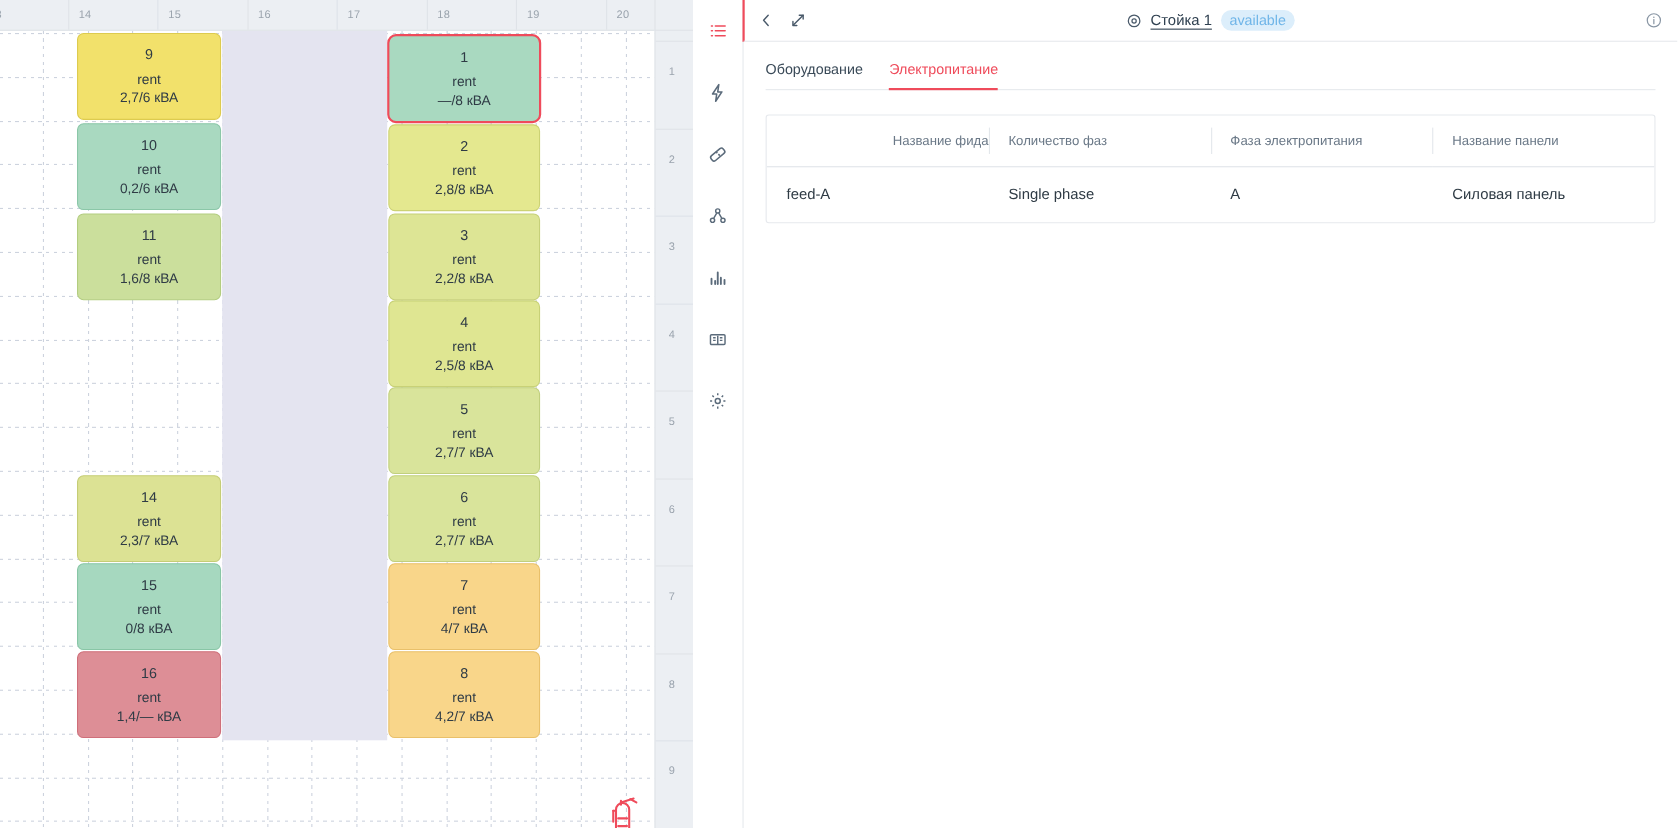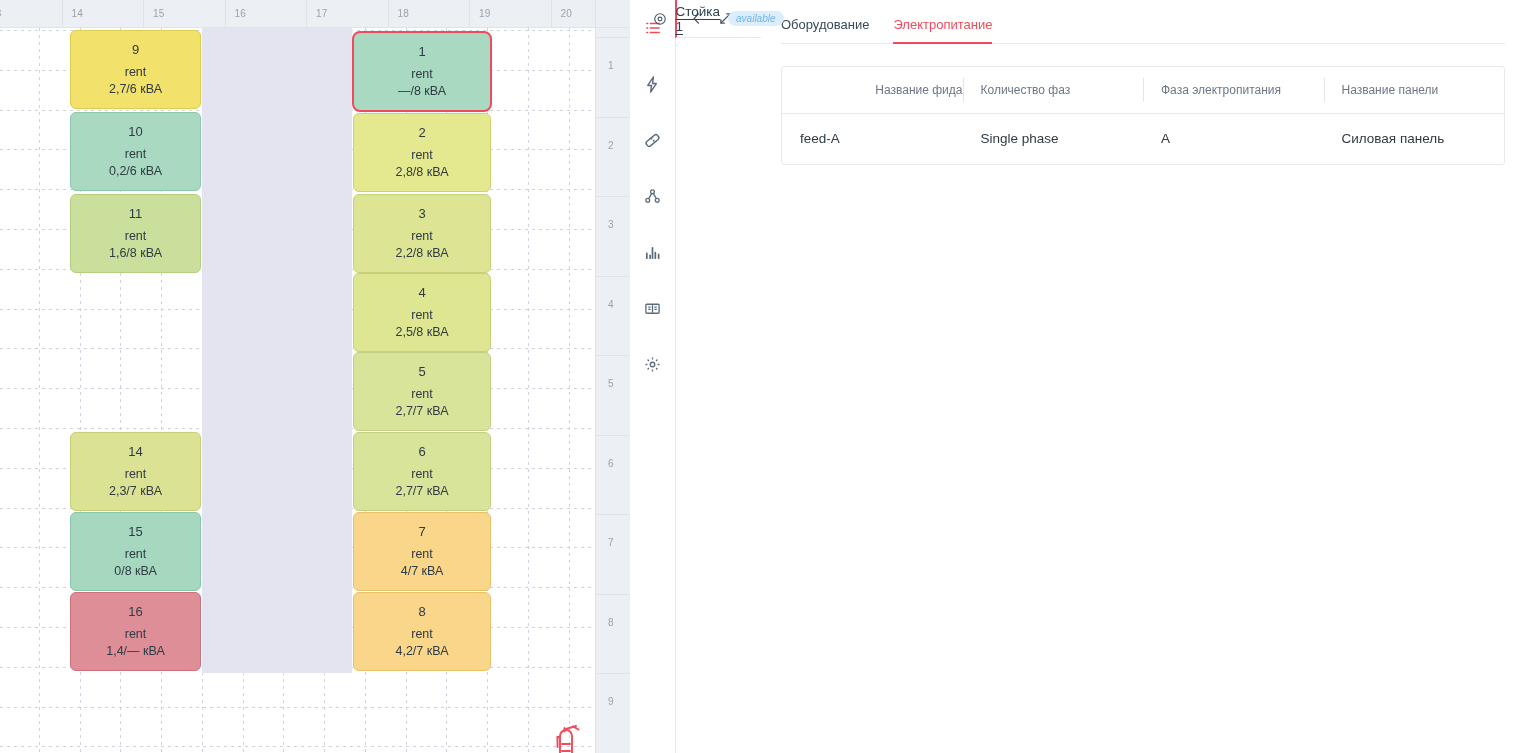--- a/index.html
+++ b/index.html
@@ -100,21 +100,21 @@
   }
   .iconbar .ib-item {
     width: 36px; height: 36px; margin-bottom: 20px;
     display: flex; align-items: center; justify-content: center;
     color: #5b6b7b; cursor: pointer;
   }
   .iconbar .ib-item.active { color: #ef4b5b; }
   .panel {
     position: relative; flex: 1 1 auto; height: 753px;
     border-left: 1px solid #e6e9ed;
-    display: flex; flex-direction: row;
+    display: flex; flex-direction: column;
   }
   .panel::before {
     content: ""; position: absolute; left: -1px; top: 0; width: 2px; height: 38px;
     background: #ef4b5b;
   }
   .panel-header {
     position: relative; height: 38px; flex: 0 0 38px;
     border-bottom: 1px solid #e6e9ed;
     display: flex; align-items: center;
     padding: 0 14px;
@@ -126,21 +126,21 @@
     display: flex; align-items: center; justify-content: center; gap: 8px;
     pointer-events: none;
   }
   .ph-center > * { pointer-events: auto; }
   .ph-title {
     font-size: 13.5px; color: #2f4050; text-decoration: underline;
     text-underline-offset: 3px; cursor: pointer;
   }
   .badge-available {
     background: #dceefb; color: #6fb5e8;
-    font-size: 10px; padding: 2px 8px; border-radius: 10px; font-style: italic;
+    font-size: 13px; padding: 2px 8px; border-radius: 10px;
   }
   .ph-right { margin-left: auto; display: flex; align-items: center; color: #8a97a5; }
 
   .panel-body { flex: 1 1 auto; padding: 0 20px; overflow: hidden; }
   .tabs { display: flex; gap: 24px; border-bottom: 1px solid #e6e9ed; padding-top: 17px; }
   .tab {
     font-size: 13px; color: #3a4a58; padding-bottom: 10px;
     border-bottom: 2px solid transparent; cursor: pointer; margin-bottom: -1px;
   }
   .tab.active { color: #ef4b5b; border-bottom-color: #ef4b5b; }

